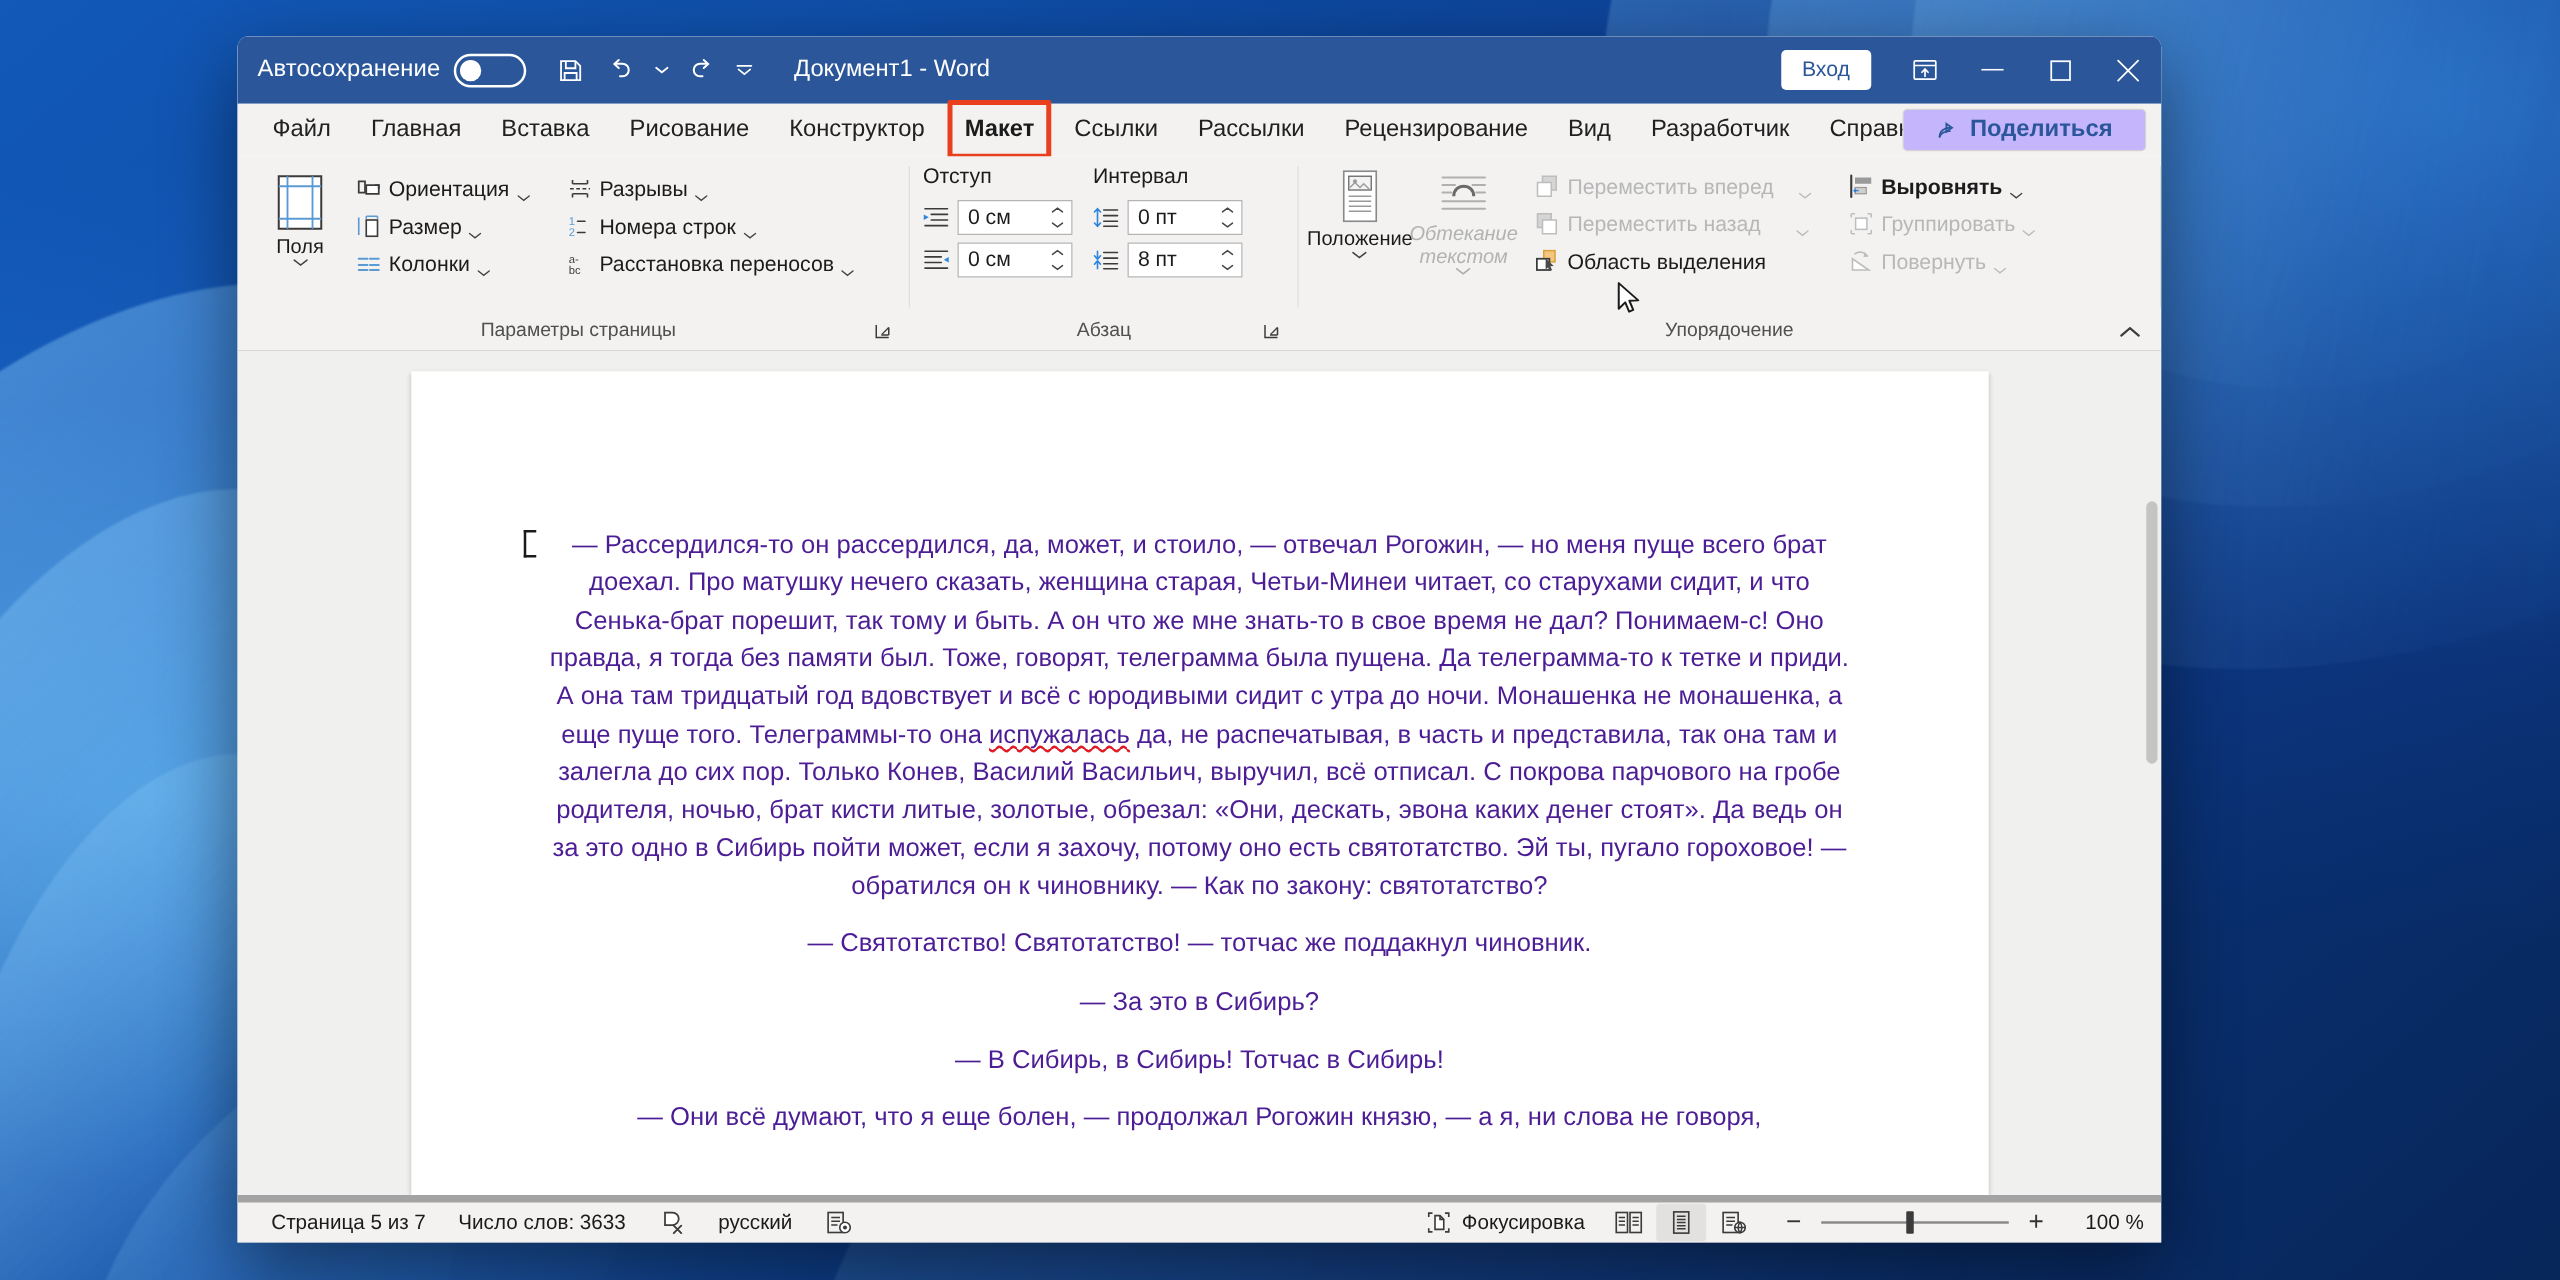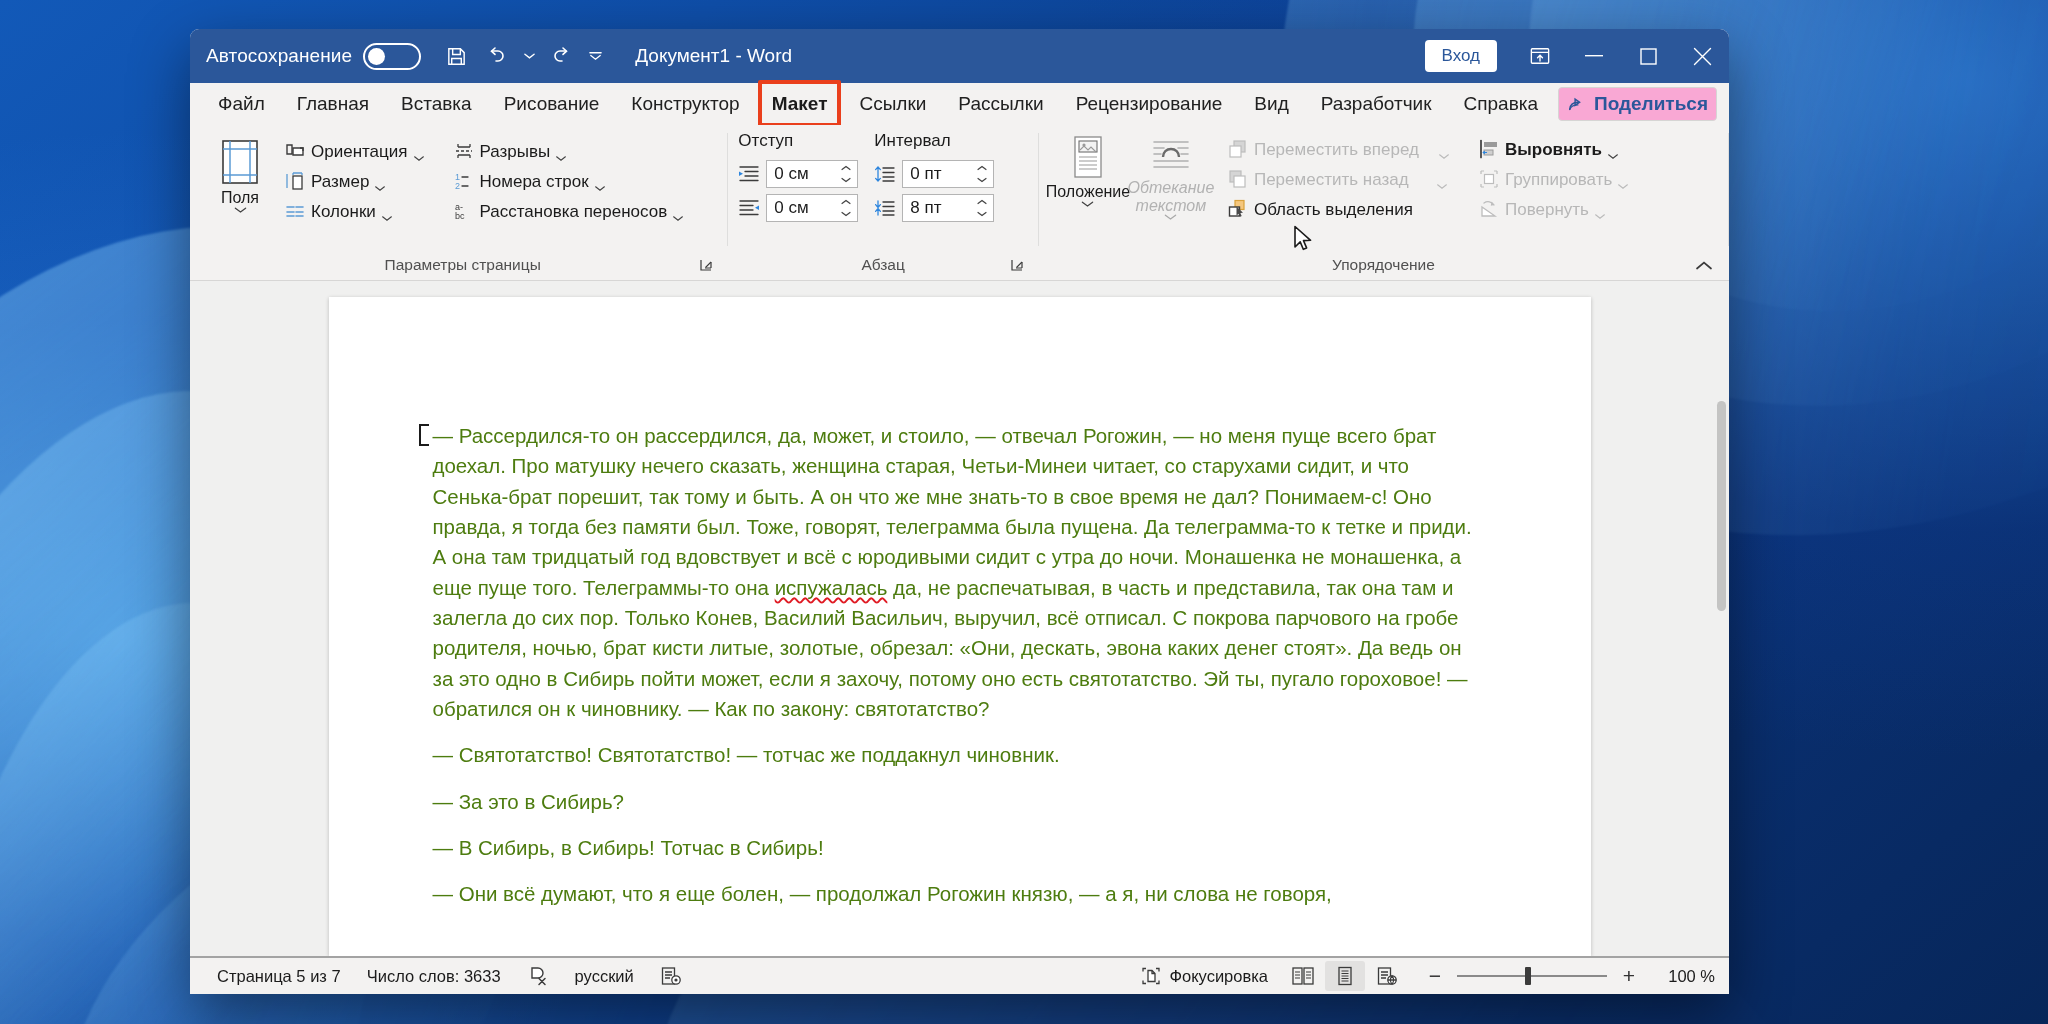--- a/index.html
+++ b/index.html
@@ -106,22 +106,22 @@
     position:relative;
   }
   .tab.active { color:#1b1b1b; font-weight:bold; }
   .tab.annot::after {
     content:""; position:absolute;
     left:2px; right:2px; top:-3px; bottom:-2px;
     border:4px solid #ea3f1c; border-radius:2px; pointer-events:none;
   }
   .share-btn {
     position:absolute; right:12px; top:4px;
-    height:34px; padding:0 8px;
-    background:#f9a8d4; border:1px solid #d6d5d4; border-radius:4px;
+    height:34px; padding:0 26px;
+    background:#c4b5fd; border:1px solid #d6d5d4; border-radius:4px;
     display:flex; align-items:center; gap:9px;
     font-size:19px; font-weight:bold; color:#2b579a; cursor:pointer;
   }
 
   
   .ribbon {
     flex:0 0 156px; height:156px;
     background:#f3f2f1;
     border-bottom:1px solid #d7d6d5;
     display:flex; align-items:stretch;
@@ -186,22 +186,22 @@
   }
   .page {
     width:1262px; margin-top:16px;
     background:#fff; box-shadow:0 1px 4px rgba(0,0,0,0.22);
     padding:0 104px;
     position:relative;
   }
   .doctext { padding-top:124px; }
   .para {
     font-family:"Liberation Sans","DejaVu Sans",sans-serif;
-    font-size:20.5px; line-height:1.48; color:#4d7c0f;
-    margin-bottom:16px; text-align:left;
+    font-size:20.5px; line-height:1.48; color:#4c1d95;
+    margin-bottom:16px; text-align:center;
     position:relative;
   }
   .para.first { text-indent:0; }
   .cursor-mark {
     position:absolute; left:-14px; top:3px;
     width:10px; height:22px;
     border-left:2px solid #1b1b1b; border-top:2px solid #1b1b1b; border-bottom:2px solid #1b1b1b;
   }
   .misspell {
     text-decoration:underline wavy #e01b24;
@@ -212,21 +212,21 @@
     position:absolute; right:0; top:0; bottom:0; width:15px; background:#f0f0ef;
   }
   .vscroll .thumb {
     position:absolute; left:3px; width:9px; border-radius:5px; background:#c4c4c3;
     top:120px; height:210px; cursor:pointer;
   }
 
   
   .statusbar {
     flex:0 0 38px; height:38px; background:#f3f2f1;
-    border-top:2px solid #a3a3a3;
+    border-top:6px solid #a3a3a3;
     display:flex; align-items:center; position:relative;
     padding:0 14px;
   }
   .sb-item {
     display:flex; align-items:center; gap:8px;
     font-size:16.5px; color:#1b1b1b; padding:0 13px; height:30px; cursor:pointer;
     border-radius:3px; white-space:nowrap;
   }
   .sb-right { position:absolute; right:14px; display:flex; align-items:center; gap:2px; }
   .viewbtn {

